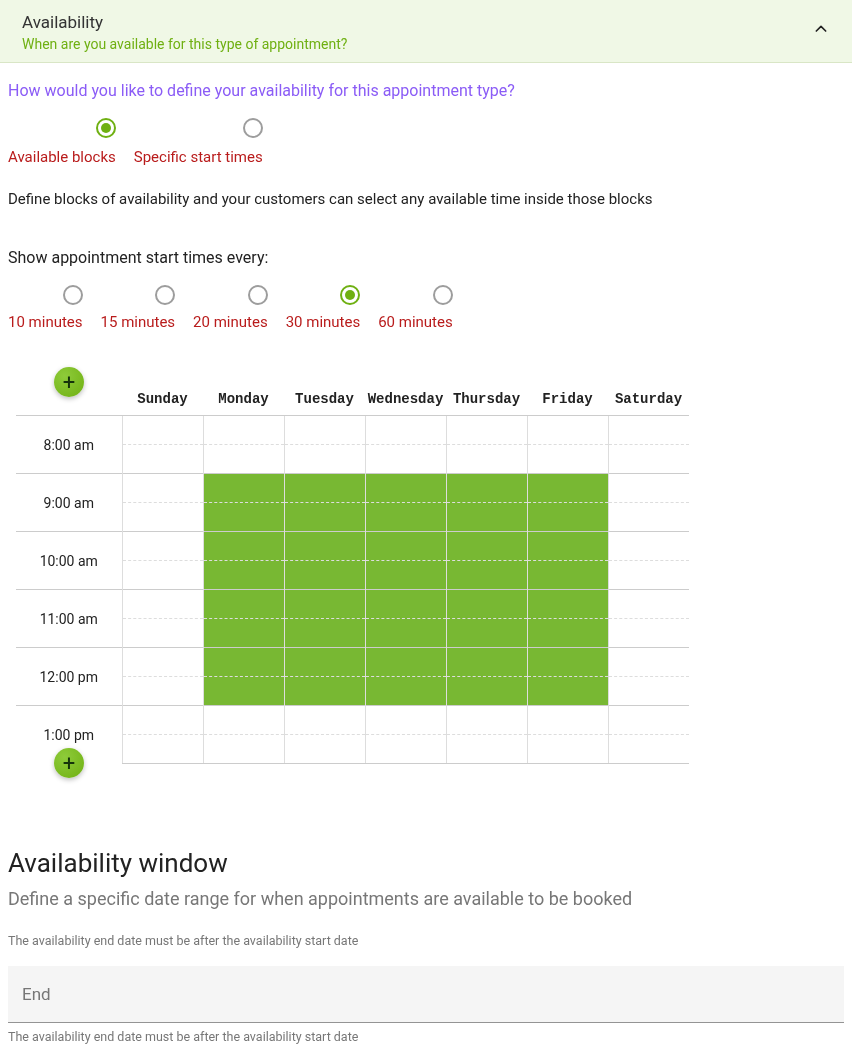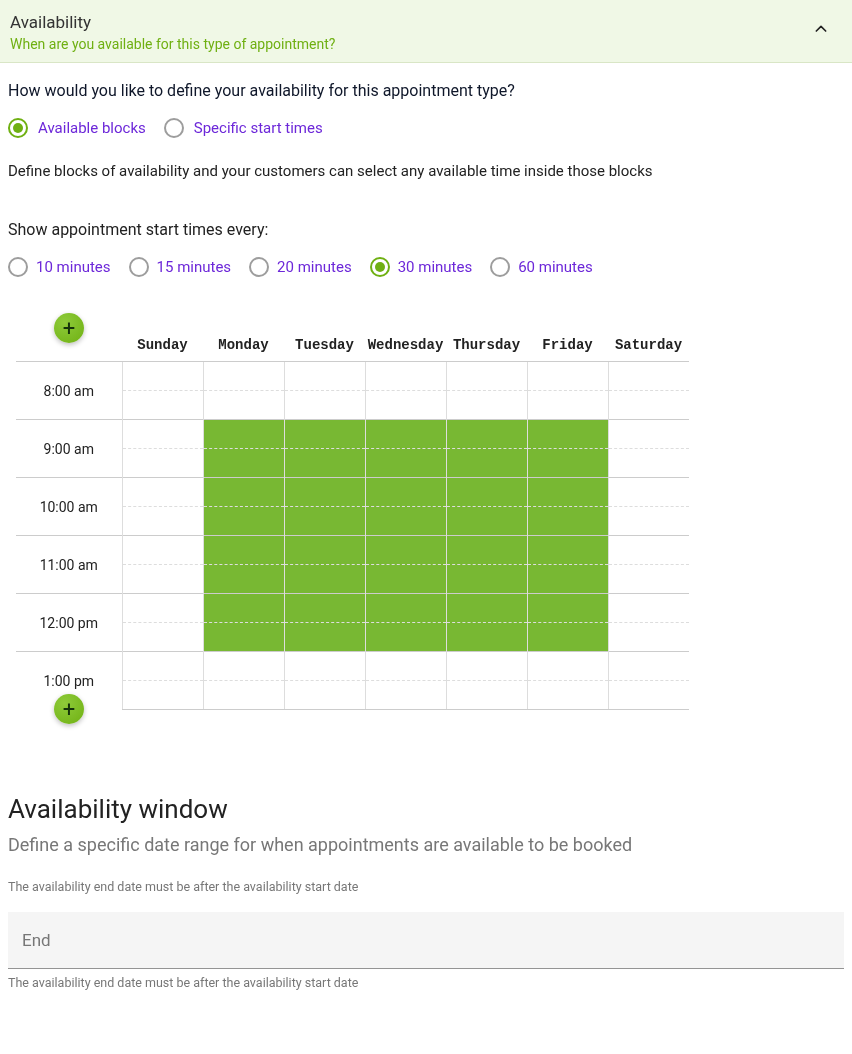--- a/index.html
+++ b/index.html
@@ -1,36 +1,36 @@
 <!DOCTYPE html>
 <html><head>
 <meta charset="utf-8">
 <style>
   * { box-sizing: border-box; margin: 0; padding: 0; }
   body { font-family: -apple-system, "Segoe UI", Roboto, Arial, sans-serif; color: #222; background: #fff; width: 852px; }
   
   .header-banner {
     background: #f0f8e6;
     border-bottom: 1px solid #d9e6c6;
-    padding: 12px 10px 10px 10px;
+    padding: 12px 10px 10px 22px;
     position: relative;
   }
   .header-banner .title { font-size: 17px; color: #333; font-weight: 400; }
   .header-banner .subtitle { font-size: 14px; color: #6fb012; margin-top: 4px; }
   .header-banner .chevron {
     position: absolute; right: 22px; top: 22px; width: 18px; height: 18px;
     display:flex; align-items:center; justify-content:center; cursor:pointer;
   }
   .header-banner .chevron svg { width: 16px; height: 16px; }
   
   .body-area { padding: 18px 8px 8px 8px; }
-  .question { font-size: 16px; color: #0f172a; font-weight: 400; margin-bottom: 18px; }
+  .question { font-size: 16px; color: #8b5cf6; font-weight: 400; margin-bottom: 18px; }
   
   .radio-row { display:flex; align-items:center; gap: 18px; margin-bottom: 24px; }
-  .radio-option { display:flex; align-items:center; gap: 10px; cursor:pointer; font-size: 15px; color:#6d28d9; }
+  .radio-option { display:flex; align-items:flex-end; gap: 10px; cursor:pointer; font-size: 15px; color:#b91c1c;flex-direction:column; }
   .radio-outer {
     width: 20px; height: 20px; border: 2px solid #9d9d9d; border-radius: 50%;
     display:flex; align-items:center; justify-content:center; flex-shrink:0;
   }
   .radio-option.selected .radio-outer { border-color: #6fb012; }
   .radio-inner { width: 10px; height: 10px; border-radius: 50%; background: transparent; }
   .radio-option.selected .radio-inner { background: #6fb012; }
   .blocks-desc { font-size: 15px; color:#222; margin-bottom: 40px; }
   .interval-label { font-size: 16px; color:#222; margin-bottom: 18px; }
   .radio-row.intervals { gap: 12px; margin-bottom: 50px; }

